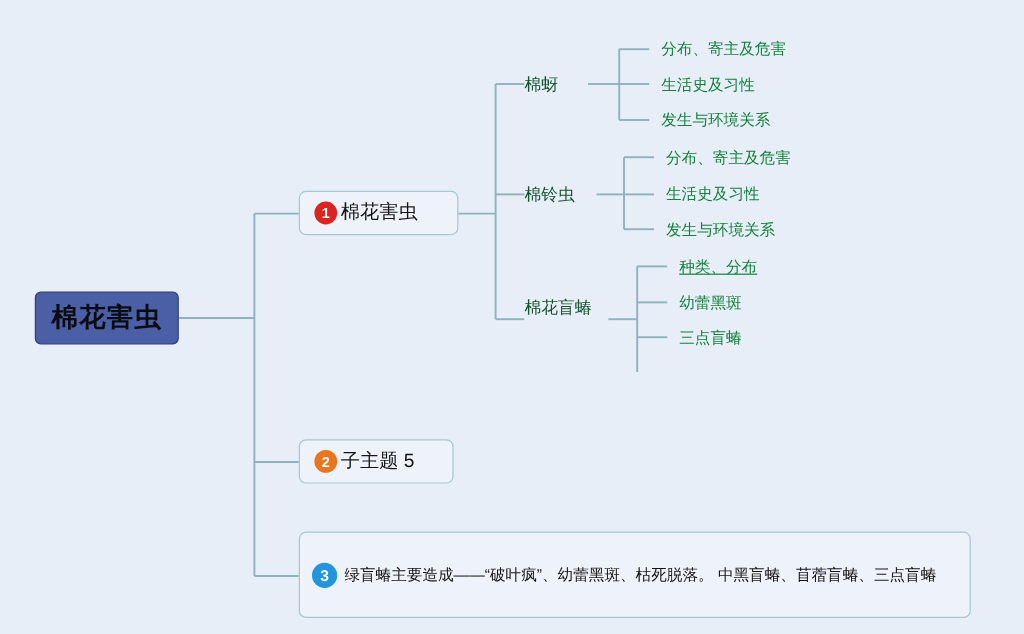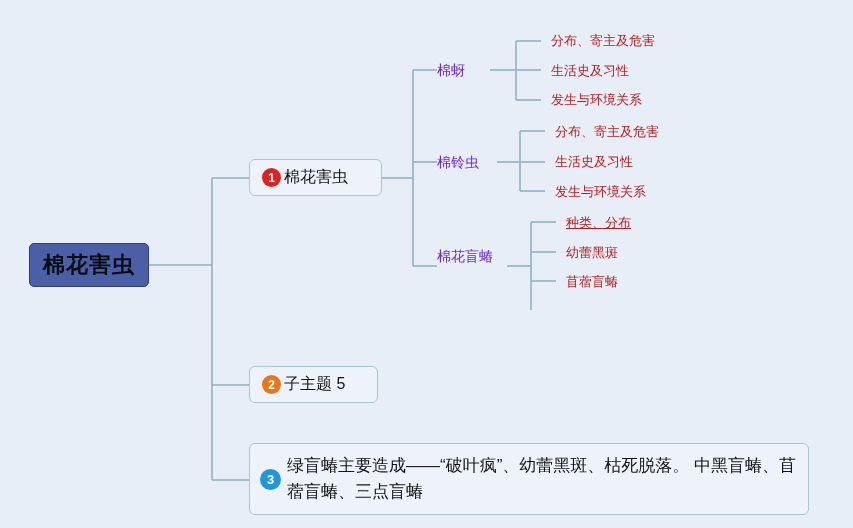--- a/index.html
+++ b/index.html
@@ -95,39 +95,39 @@
   .badge.badge-3 { background: #2196dd; width: 21px; height: 21px; font-size: 13px; }
 
   .branch-label {
     font-size: 16px;
     color: #141414;
     margin-left: 3px;
     white-space: nowrap;
   }
   .branch-label.wrap {
     white-space: normal;
-    font-size: 17px;
+    font-size: 13px;
     line-height: 1.55;
     margin-left: 6px;
   }
 
   
   .sub-label {
     position: absolute;
     font-size: 14px;
-    color: #6d28d9;
+    color: #14532d;
     white-space: nowrap;
     line-height: 1;
   }
 
   
   .leaf-label {
     position: absolute;
     font-size: 13px;
-    color: #b91c1c;
+    color: #15803d;
     white-space: nowrap;
     line-height: 1;
   }
 </style>
 </head>
 <body>
 
 <div id="canvas">
 
   <svg id="connectors" viewBox="0 0 853 528" xmlns="http://www.w3.org/2000/svg">
@@ -185,21 +185,21 @@
   <div class="leaf-label" style="left:551px; top:34px;">分布、寄主及危害</div>
   <div class="leaf-label" style="left:551px; top:64px;">生活史及习性</div>
   <div class="leaf-label" style="left:551px; top:93px;">发生与环境关系</div>
 
   <div class="leaf-label" style="left:555px; top:125px;">分布、寄主及危害</div>
   <div class="leaf-label" style="left:555px; top:155px;">生活史及习性</div>
   <div class="leaf-label" style="left:555px; top:185px;">发生与环境关系</div>
 
   <div class="leaf-label" style="left:566px; top:216px;text-decoration:underline;">种类、分布</div>
   <div class="leaf-label" style="left:566px; top:246px;">幼蕾黑斑</div>
-  <div class="leaf-label" style="left:566px; top:275px;">苜蓿盲蝽</div>
+  <div class="leaf-label" style="left:566px; top:275px;">三点盲蝽</div>
 
   <div class="branch-node b2">
     <span class="badge badge-2">2</span>
     <span class="branch-label">子主题 5</span>
   </div>
 
   <div class="branch-node b3">
     <span class="badge badge-3">3</span>
     <span class="branch-label wrap">绿盲蝽主要造成——“破叶疯”、幼蕾黑斑、枯死脱落。 中黑盲蝽、苜蓿盲蝽、三点盲蝽</span>
   </div>

